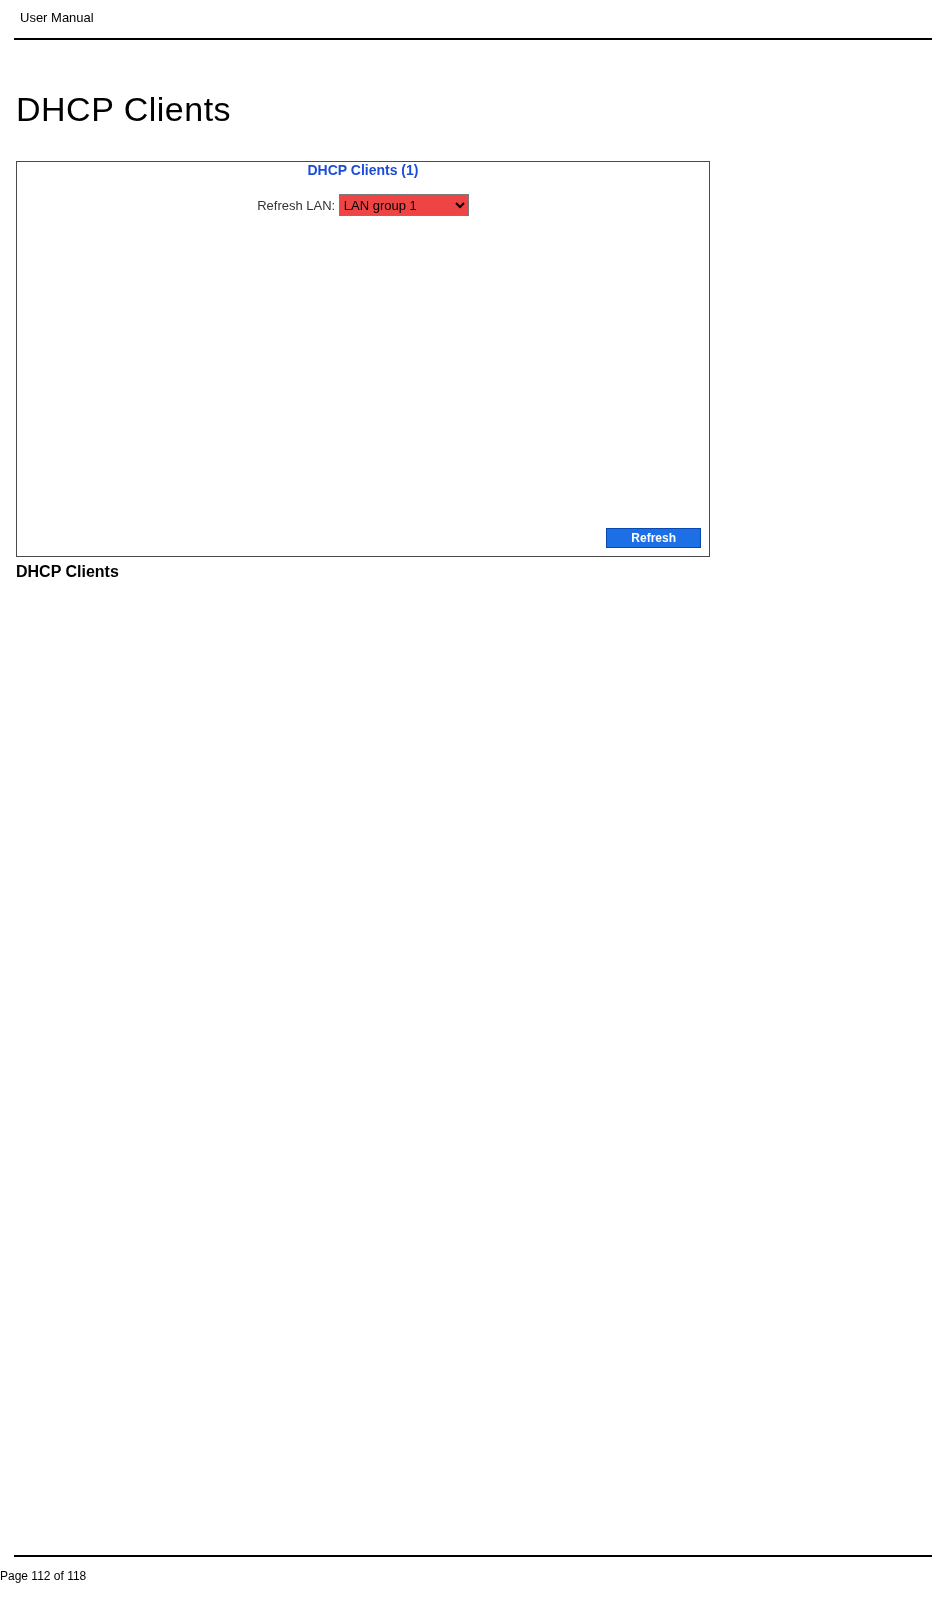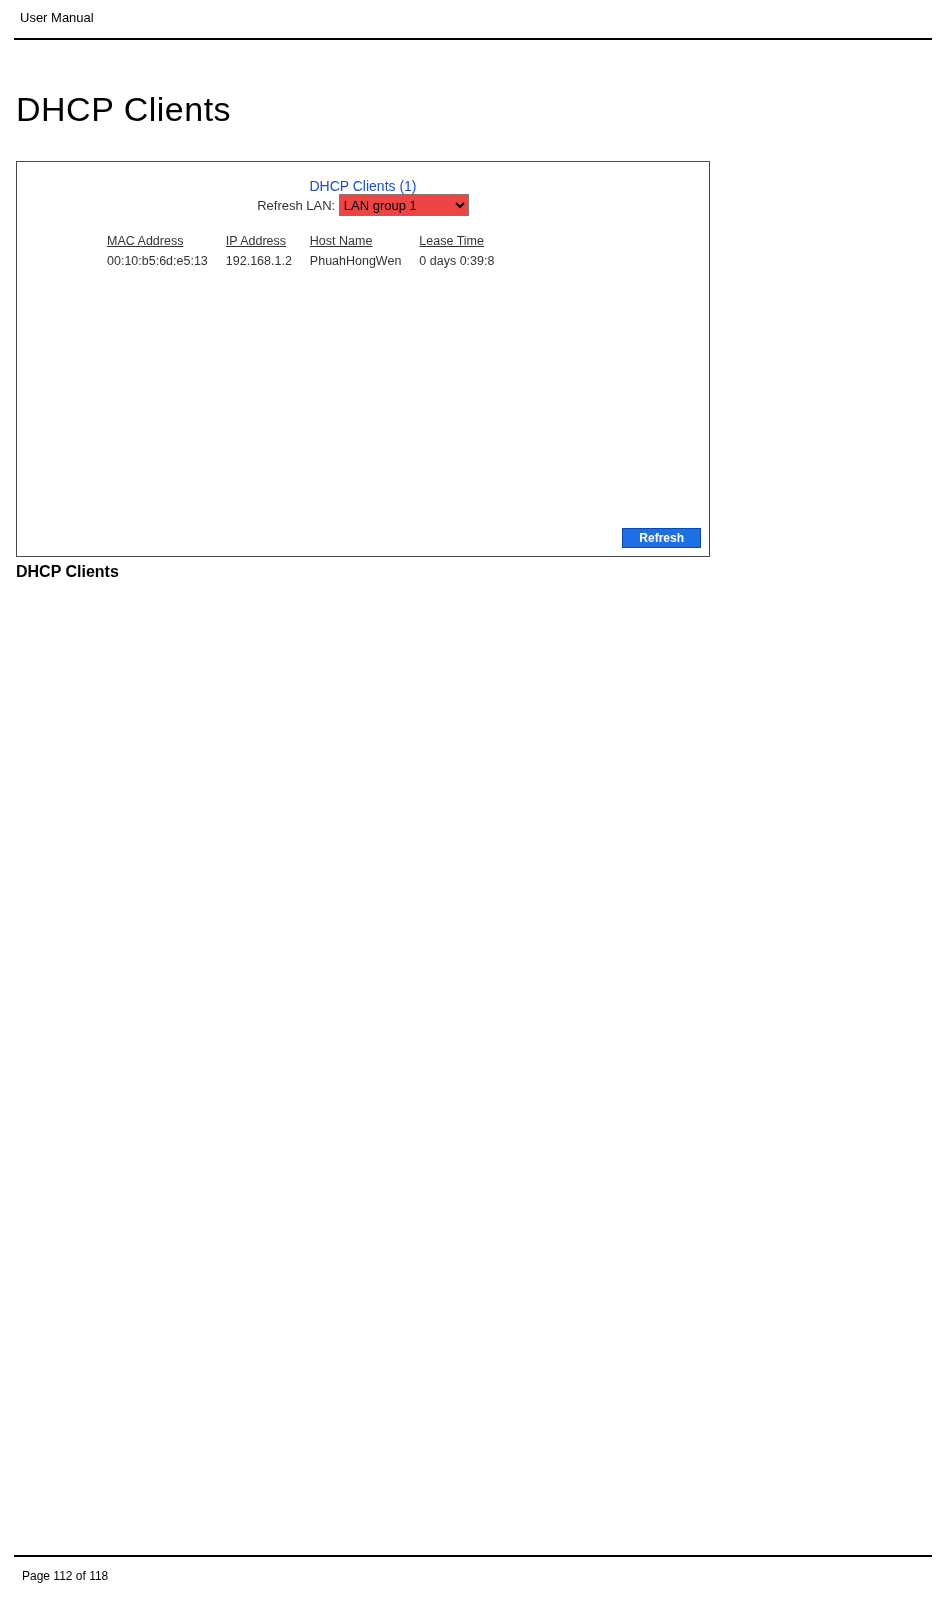--- a/index.html
+++ b/index.html
@@ -50,26 +50,26 @@
   .panel {
     width: 694px;
     height: 396px;
     border: 1px solid #4a4a4a;
     background: #fff;
     position: relative;
     font-family: Verdana, Arial, sans-serif;
   }
   .panel-title {
     position: absolute;
-    top: 16px;
+    top: 0;
     left: 0;
     width: 100%;
     text-align: center;
     color: #1b4dd6;
-    font-weight: normal;
+    font-weight: bold;
     font-size: 14px;
   }
   .select-row {
     position: absolute;
     top: 32px;
     left: 0;
     width: 100%;
     text-align: center;
     font-size: 13px;
     color: #333;
@@ -106,39 +106,39 @@
   .refresh-btn {
     position: absolute;
     right: 8px;
     bottom: 8px;
     background: #1d6fe6;
     color: #fff;
     border: 1px solid #0a48b0;
     font-family: Verdana, Arial, sans-serif;
     font-size: 12px;
     font-weight: bold;
-    padding: 2px 16px;
+    padding: 2px 24px;
     cursor: pointer;
   }
   .caption {
     margin-top: 6px;
     font-size: 16px;
     font-weight: bold;
   }
   .bottom-rule {
     position: absolute;
     bottom: 44px;
     left: 14px;
     width: 918px;
     border-top: 2px solid #000;
   }
   .footer-label {
     position: absolute;
     bottom: 18px;
-    left: 22px;
+    left: 0;
     font-size: 12px;
   }
 </style>
 </head>
 <body>
 
 <div class="header-label">User Manual</div>
 <div class="top-rule"></div>
 
 <div class="content">
@@ -146,38 +146,20 @@
 
   <div class="panel-wrap">
     <div class="panel">
       <div class="panel-title">DHCP Clients (1)</div>
       <div class="select-row">
         <label>Refresh LAN:</label>
         <select>
           <option>LAN group 1</option>
         </select>
       </div>
-      <table class="tbl">
-        <thead>
-          <tr>
-            <th>MAC Address</th>
-            <th>IP Address</th>
-            <th>Host Name</th>
-            <th>Lease Time</th>
-          </tr>
-        </thead>
-        <tbody>
-          <tr>
-            <td>00:10:b5:6d:e5:13</td>
-            <td>192.168.1.2</td>
-            <td>PhuahHongWen</td>
-            <td>0 days 0:39:8</td>
-          </tr>
-        </tbody>
-      </table>
       <button class="refresh-btn">Refresh</button>
     </div>
     <div class="caption">DHCP Clients</div>
   </div>
 </div>
 
 <div class="bottom-rule"></div>
 <div class="footer-label">Page 112 of 118</div>
 
 </body></html>

